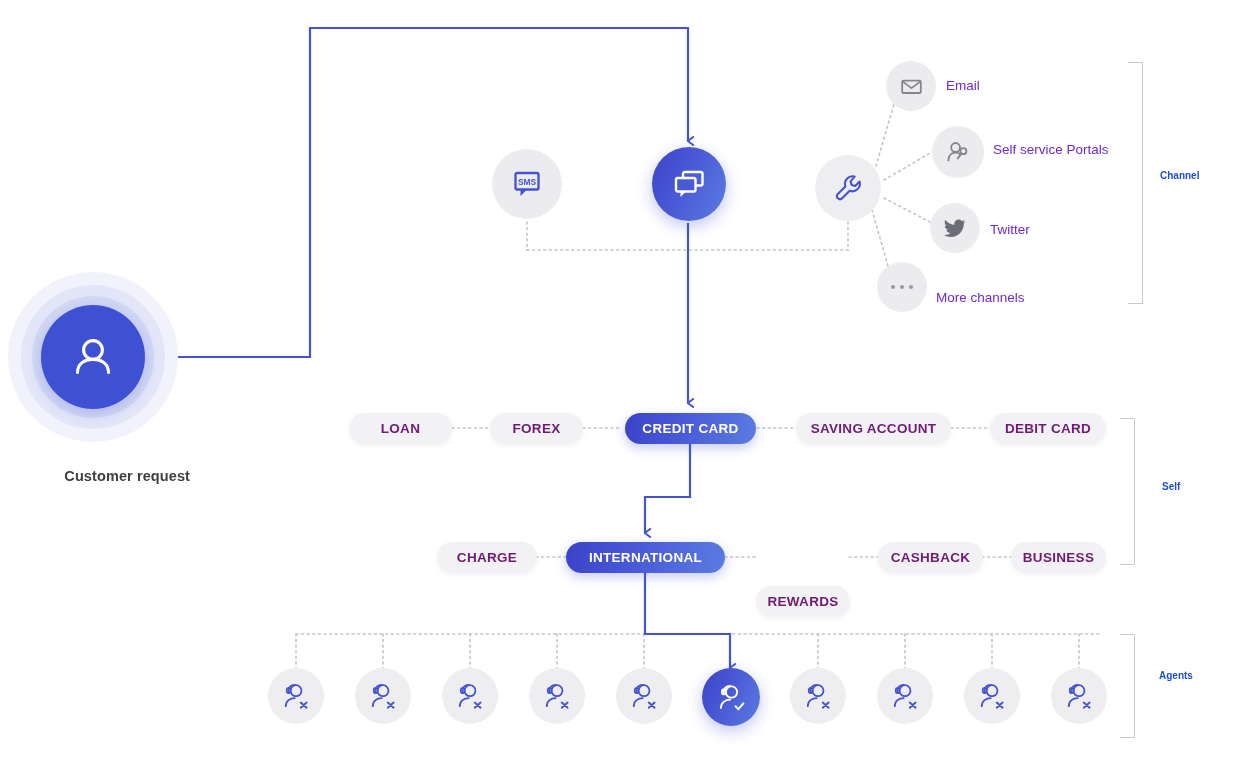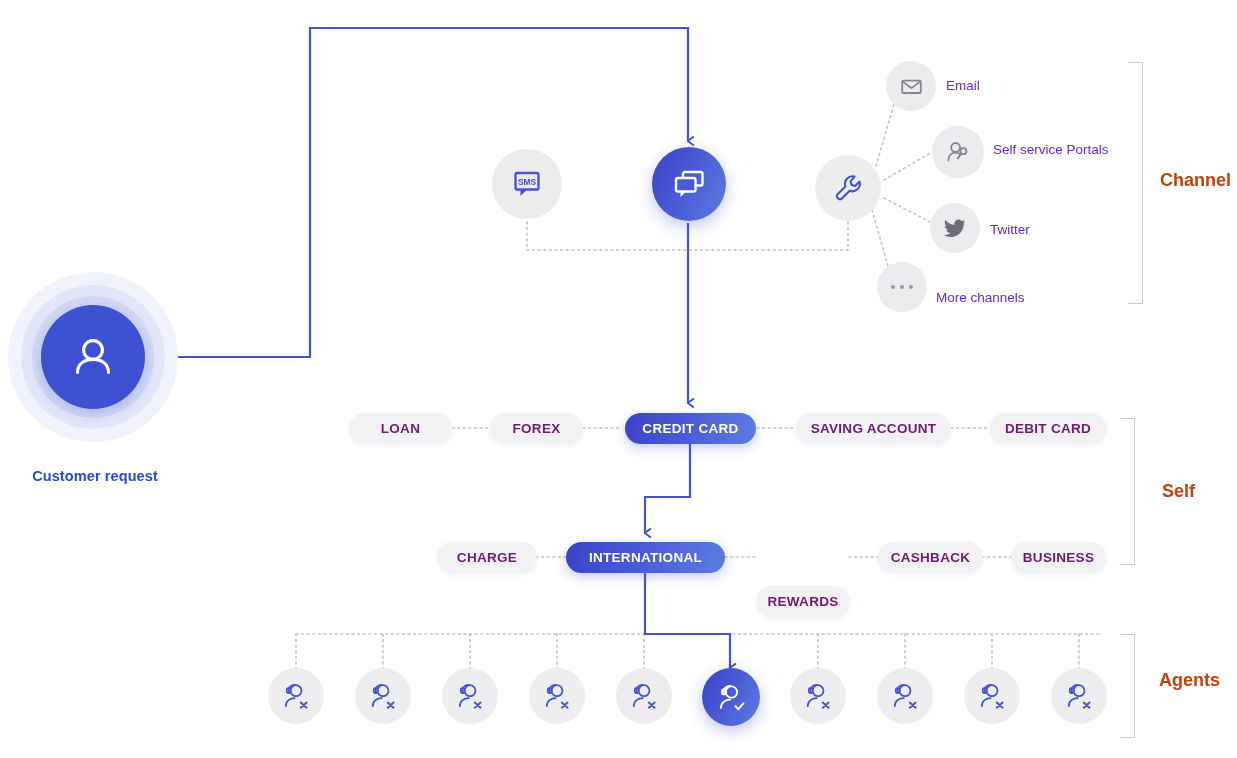--- a/index.html
+++ b/index.html
@@ -21,22 +21,22 @@
   .halo.h1{background:#f1f2fb;}
   .halo.h2{background:#e3e6f8;}
   .halo.h3{background:#d3d8f4;}
   .cust-core{
     position:absolute;border-radius:50%;
     background:#3f51d3;
     display:flex;align-items:center;justify-content:center;
     box-shadow:0 4px 14px rgba(63,81,211,.25);
   }
   .customer-label{
-    position:absolute;left:0;width:190px;text-align:center;
-    font-size:14.5px;font-weight:bold;color:#1d4ed8;letter-spacing:.1px;
+    position:absolute;left:0;width:190px;text-align:right;
+    font-size:14.5px;font-weight:bold;color:#404040;letter-spacing:.1px;
   }
 
   
   .node{
     position:absolute;border-radius:50%;
     display:flex;align-items:center;justify-content:center;
     z-index:3;box-sizing:border-box;
   }
   .node.grey{background:#ececef;}
   .node.grey-soft{background:#eeeef1;}
@@ -63,21 +63,21 @@
   }
   .pill.sel{
     background:linear-gradient(100deg,#3b43c8 0%,#4b5cd8 48%,#5b7ce0 100%);
     color:#ffffff;
     box-shadow:0 4px 12px rgba(66,83,210,.30);
   }
 
   
   .bracket{position:absolute;border:1.3px solid #c9c9d2;border-left:none;z-index:2;}
   .bracket-label{
-    position:absolute;font-size:18px;font-weight:bold;color:#c2410c;
+    position:absolute;font-size:10px;font-weight:bold;color:#1d4ed8;
     white-space:nowrap;z-index:3;
   }
 </style>
 </head>
 <body>
 
 <div id="stage">
 
   <svg class="layer under" viewBox="0 0 1237 758">
     <g stroke="#c3c3cc" stroke-width="1.6" fill="none" stroke-dasharray="2 3.6" stroke-linecap="round">

